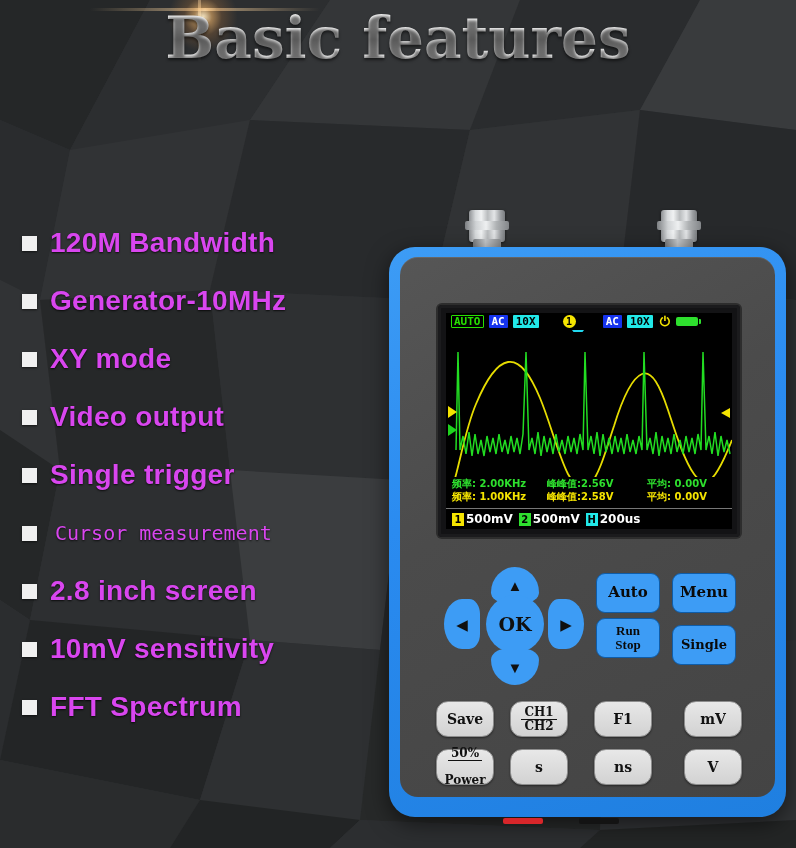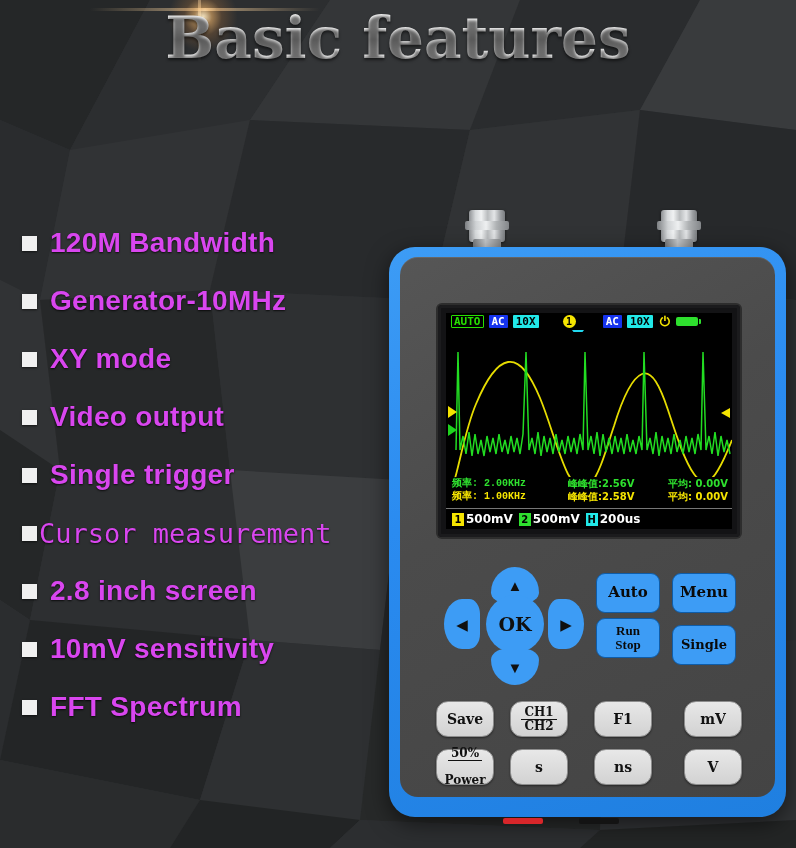--- a/index.html
+++ b/index.html
@@ -48,21 +48,21 @@
     width:15px;height:15px;background:#f0f0f0;flex:0 0 auto;
     box-shadow:0 1px 2px rgba(0,0,0,.6);
   }
   .feat-label{
     margin-left:13px;color:#d946ef;font-size:28px;font-weight:700;
     letter-spacing:.3px;text-shadow:0 1px 2px rgba(0,0,0,.75);
     white-space:nowrap;
   }
   .feat.mono .feat-label{
     font-family:"DejaVu Sans Mono","Liberation Mono",monospace;
-    font-weight:400;font-size:27px;margin-left:2px;letter-spacing:0;
+    font-weight:400;font-size:20px;margin-left:18px;letter-spacing:0;
   }
 
   
   #device{position:absolute;left:389px;top:247px;width:397px;height:570px;}
   .bezel{
     position:absolute;inset:0;border-radius:26px;
     background:linear-gradient(160deg,#3d9cf5 0%,#2a8bf0 40%,#1f7fe0 100%);
     box-shadow:0 6px 22px rgba(0,0,0,.55);
   }
   .body{
@@ -140,21 +140,21 @@
   
   .meas{
     position:absolute;left:0;top:164px;width:286px;
     font-family:"DejaVu Sans","Liberation Sans",sans-serif;
     font-size:10px;font-weight:700;line-height:13px;
   }
   .meas-row{display:flex;padding-left:6px;}
   .meas-row.g{color:#2ee02e;}
   .meas-row.y{color:#f5e400;}
   .meas-cell{white-space:nowrap;}
-  .meas-cell.c1{width:116px;font-family:Liberation Mono, monospace;}
+  .meas-cell.c1{width:95px;}
   .meas-cell.c2{width:100px;}
 
   
   .scalebar{
     position:absolute;left:0;bottom:0;width:286px;height:20px;background:#000;
     border-top:1px solid #777;
     display:flex;align-items:center;
     font-family:"DejaVu Sans","Liberation Sans",sans-serif;
     font-size:12px;font-weight:700;color:#ffffff;
   }

